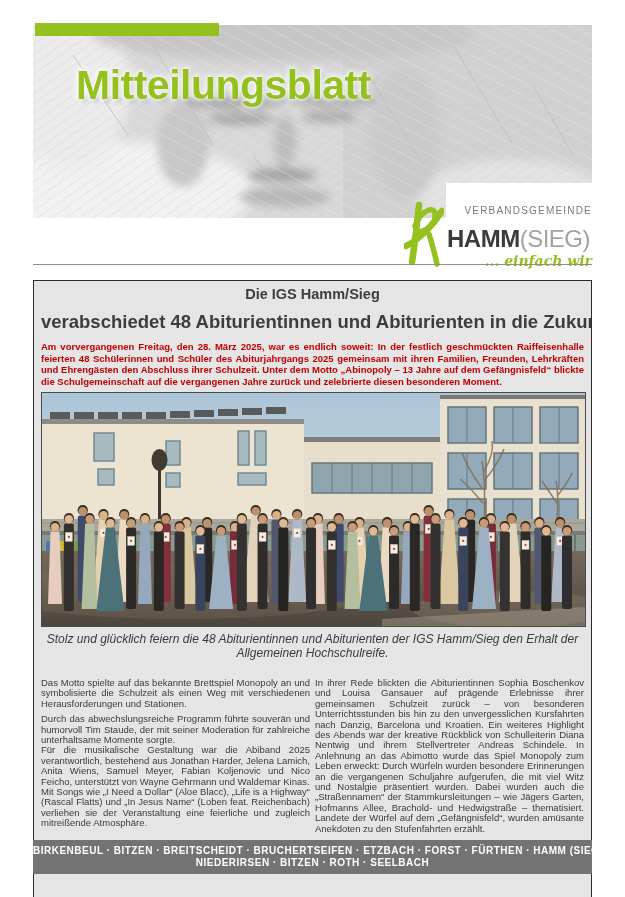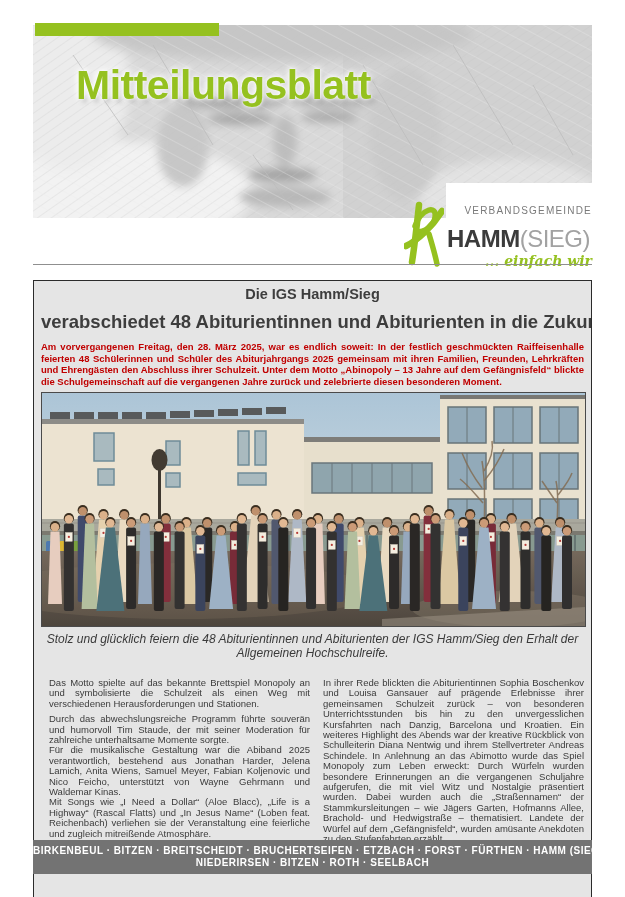--- a/index.html
+++ b/index.html
@@ -30,21 +30,21 @@
                border:1.5px solid #2b2b2b;background:#e5e5e5;padding:2px 7px;overflow:hidden;}
   .art-title1{margin:3px 0 0;text-align:center;font-size:14.5px;font-weight:bold;color:#3d3d3d;}
   .art-title2{margin:9px 0 0;text-align:center;font-size:18.5px;font-weight:bold;color:#3d3d3d;white-space:nowrap;}
   .art-intro{margin:8px 0 0;font-size:9.5px;line-height:11.5px;font-weight:bold;color:#c00000;
              text-align:justify;}
   .photo-frame{margin-top:5px;width:543px;height:233px;border:1px solid #4a4a4a;box-sizing:content-box;
                overflow:hidden;background:#b9d2e6;}
   .photo-frame svg{display:block;}
   .photo-caption{margin:5px 0 0;text-align:center;font-style:italic;font-size:12px;color:#3a3a3a;}
   .columns{display:flex;gap:5px;margin-top:18px;}
-  .col{flex:1 1 0;margin-left:8px;}
+  .col{flex:1 1 0;}
   .col p{margin:0;font-size:9.5px;line-height:10.4px;text-align:justify;color:#3b3b3b;}
   .col-left p:first-child{margin-bottom:5px;}
 
   
   .footer-bar{position:absolute;left:33px;top:840px;width:559px;height:34px;background:#737373;
               display:flex;flex-direction:column;justify-content:center;}
   .footer-line{text-align:center;color:#ffffff;font-weight:bold;font-size:10px;line-height:12.5px;
                letter-spacing:0.5px;white-space:nowrap;}
 </style>
 </head>

